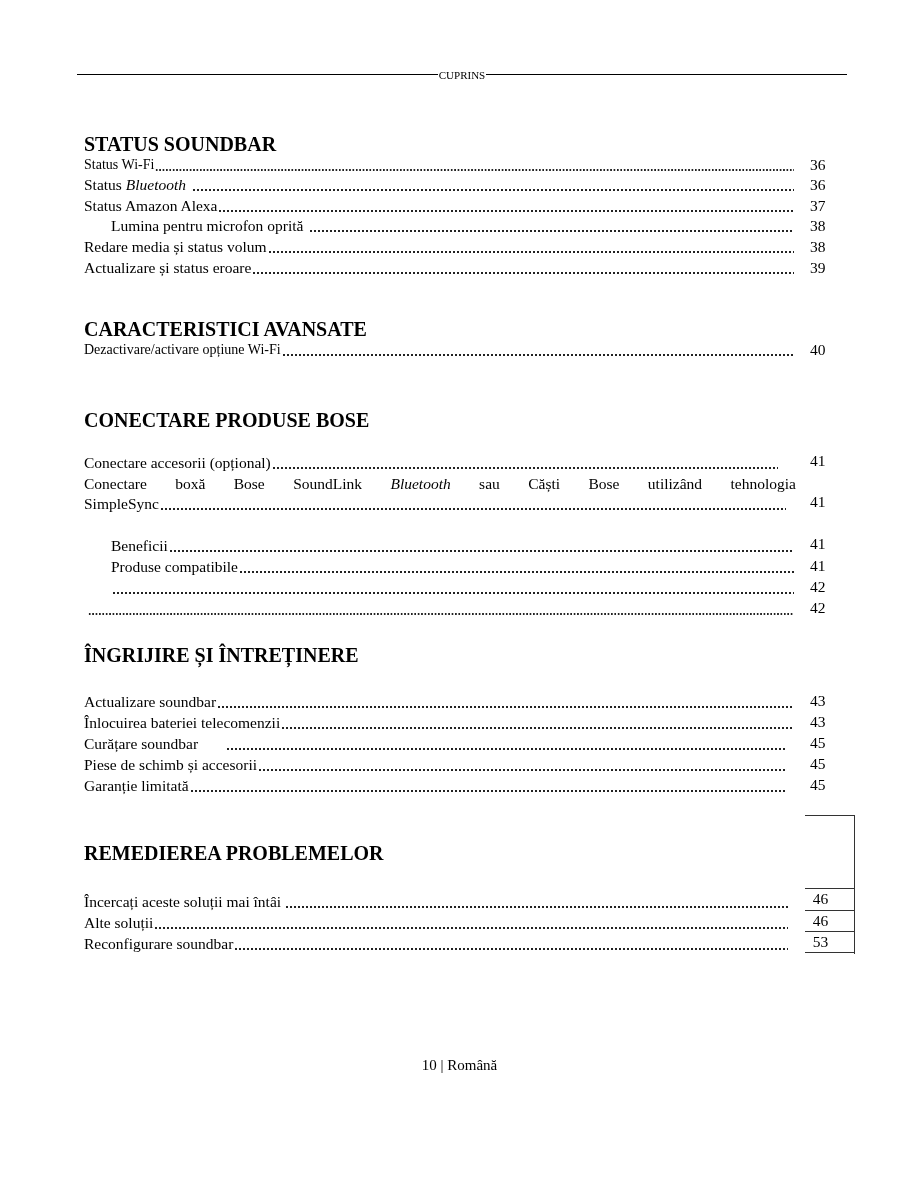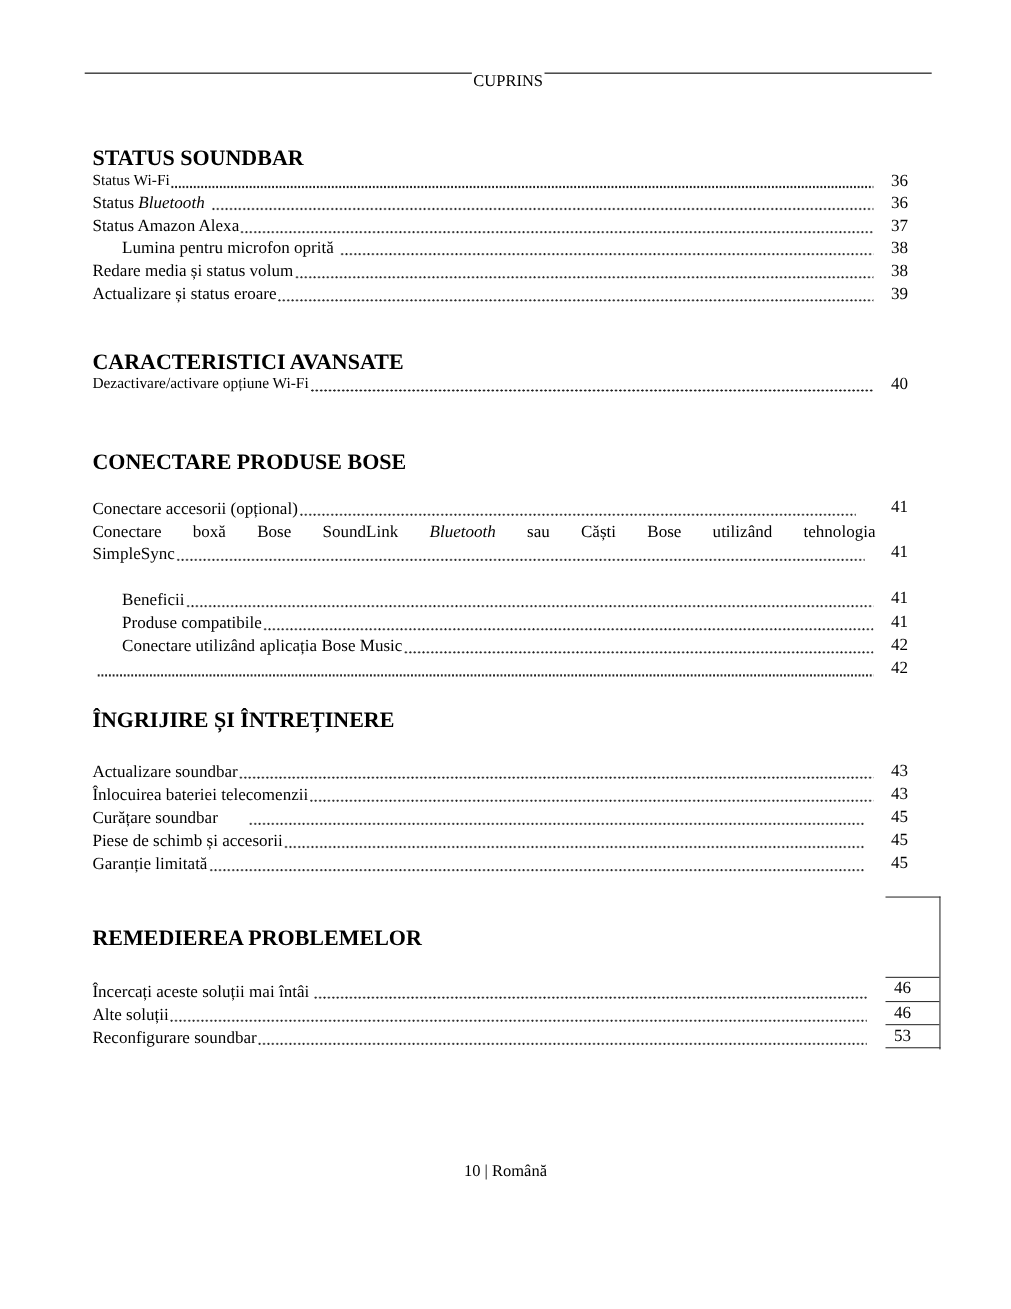--- a/index.html
+++ b/index.html
@@ -1,19 +1,19 @@
 <!DOCTYPE html>
 <html><head>
 <meta charset="utf-8">
 <style>
   html, body { margin: 0; padding: 0; background: #ffffff; }
   body { width: 919px; height: 1190px; position: relative; overflow: hidden;
          font-family: "Liberation Serif", "DejaVu Serif", serif; color: #000; }
   .header { position: absolute; left: 77px; top: 66px; width: 770px; height: 18px;
-            display: flex; align-items: flex-start; font-size: 15px; }
+            display: flex; align-items: center; font-size: 11px; }
   .header .rule { flex: 1; border-bottom: 1px solid #000; height: 0; margin-bottom: 1px; }
   .header .title { padding: 0 1px; line-height: 16px; }
   .section-title { position: absolute; left: 84px; font-weight: bold; font-size: 20px; line-height: 22px; white-space: nowrap; }
   .row { position: absolute; left: 84px; width: 712px; height: 20px; display: flex; align-items: flex-end;
          font-size: 15.5px; line-height: 20px; white-space: nowrap; }
   .row.small { font-size: 14px; }
   .row.indent { left: 111px; width: 685px; }
   .row .label { flex: none; }
   .row .leader { flex: 1; overflow: hidden; margin: 0 2px 4px 1px; height: 2px;
                  background-image: radial-gradient(circle, #222 0.8px, transparent 1.1px);
@@ -117,21 +117,20 @@
 </div>
 <div class="page" style="top:534px;">41</div>
 
 <div class="row indent" style="top:557px;">
   <span class="label">Produse compatibile</span>
   <span class="leader"></span>
 </div>
 <div class="page" style="top:556px;">41</div>
 
 <div class="row indent" style="top:578px;">
-  <span class="label">Conectare utilizând aplicația Bose Music</span>
   <span class="leader"></span>
 </div>
 <div class="page" style="top:577px;">42</div>
 
 <div class="row" style="top:599px;">
   <span class="leader dense" style="margin-left:4px;"></span>
 </div>
 <div class="page" style="top:598px;">42</div>
 
 <div class="section-title" style="top:644px;">ÎNGRIJIRE ȘI ÎNTREȚINERE</div>

